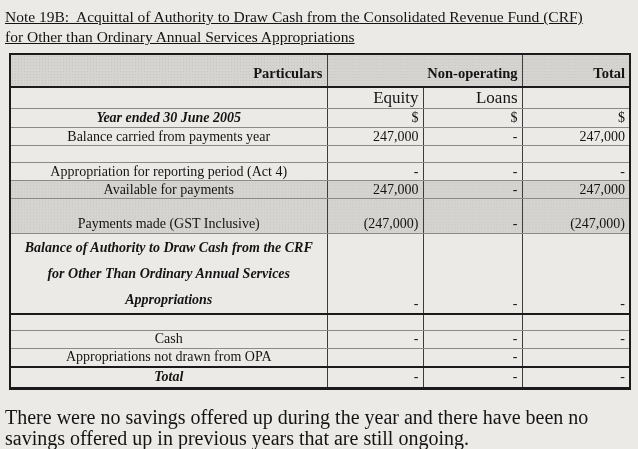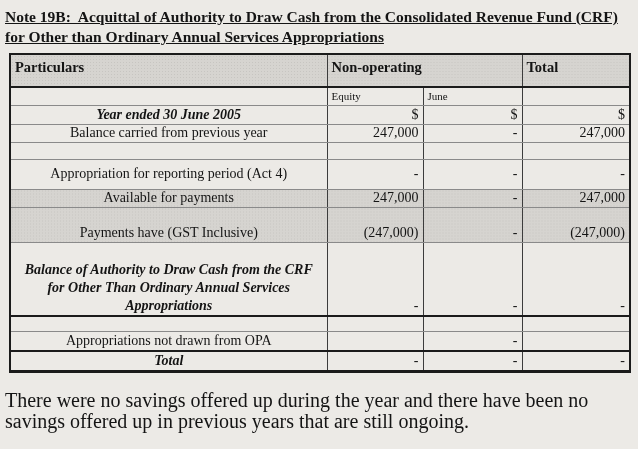--- a/index.html
+++ b/index.html
@@ -16,21 +16,20 @@
   }
   .page {
     position: relative;
     width: 638px;
     height: 449px;
   }
   .title {
     padding: 7px 6px 0 5px;
     font-size: 15.5px;
     line-height: 20px;
-    font-weight: bold;
   }
   .title-line {
     text-decoration: underline;
     white-space: pre-wrap;
   }
   table.note-table {
     border-collapse: collapse;
     table-layout: fixed;
     width: 620px;
     margin: 6px 0 0 9px;
@@ -49,33 +48,33 @@
     border-bottom: 1px solid #8a8a8a;
     padding: 0 4px;
     vertical-align: middle;
     overflow: hidden;
   }
   tr.r-head td {
     background: #d6d4d0;
     background-image: radial-gradient(#c7c5c1 0.5px, transparent 0.6px);
     background-size: 3px 3px;
     font-weight: bold;
-    text-align: left;
+    text-align: right;
     vertical-align: top;
-    padding-top: 4px;
+    padding-top: 10px;
     font-size: 14.5px;
     border-bottom: 2px solid #1b1b1b;
   }
   tr.r-head   { height: 33px; }
   tr.r-sub    { height: 18px; }
-  tr.r-sub td { text-align: left; font-size: 11px; }
+  tr.r-sub td { text-align: right; font-size: 17px; }
   tr.r0  { height: 19px; }
   tr.r1  { height: 18px; }
   tr.r2  { height: 17px; }
-  tr.r3  { height: 30px; }
+  tr.r3  { height: 18px; }
   tr.r4  { height: 18px; }
   tr.r5  { height: 35px; }
   tr.r5 td { vertical-align: bottom; padding-bottom: 1px; }
   tr.r6  { height: 57px; }
   tr.r6 td.lbl { vertical-align: top; }
   tr.r6 td.val { vertical-align: bottom; padding-bottom: 1px; }
   tr.r7  { height: 16px; }
   tr.r8  { height: 19px; }
   tr.r8 td { vertical-align: bottom; }
   tr.r9  { height: 18px; }
@@ -84,21 +83,21 @@
   tr.shade td {
     background: #d6d4d0;
     background-image: radial-gradient(#c7c5c1 0.5px, transparent 0.6px);
     background-size: 3px 3px;
   }
   tr.hb td { border-bottom: 2px solid #1b1b1b; }
   td.lbl { text-align: center; }
   td.val { text-align: right; }
   .bi { font-weight: bold; font-style: italic; }
   .it { font-style: italic; }
-  tr.r6 td.lbl { line-height: 18px; padding-top: 18px; }
+  tr.r6 td.lbl { line-height: 26px; padding-top: 1px; }
   .footer {
     margin: 17px 10px 0 5px;
     width: 618px;
     font-size: 20px;
     line-height: 21px;
   }
 </style>
 </head>
 <body>
 
@@ -118,32 +117,32 @@
     </colgroup>
     <tbody>
       <tr class="r-head">
         <td>Particulars</td>
         <td colspan="2">Non-operating</td>
         <td>Total</td>
       </tr>
       <tr class="r-sub">
         <td></td>
         <td>Equity</td>
-        <td>June</td>
+        <td>Loans</td>
         <td></td>
       </tr>
 
       <tr class="r0">
         <td class="lbl bi">Year ended 30 June 2005</td>
         <td class="val">$</td>
         <td class="val">$</td>
         <td class="val">$</td>
       </tr>
       <tr class="r1">
-        <td class="lbl">Balance carried from previous year</td>
+        <td class="lbl">Balance carried from payments year</td>
         <td class="val">247,000</td>
         <td class="val">-</td>
         <td class="val">247,000</td>
       </tr>
       <tr class="r2">
         <td class="lbl"></td>
         <td class="val"></td>
         <td class="val"></td>
         <td class="val"></td>
       </tr>
@@ -153,37 +152,43 @@
         <td class="val">-</td>
         <td class="val">-</td>
       </tr>
       <tr class="r4 shade">
         <td class="lbl">Available for payments</td>
         <td class="val">247,000</td>
         <td class="val">-</td>
         <td class="val">247,000</td>
       </tr>
       <tr class="r5 shade">
-        <td class="lbl">Payments have (GST Inclusive)</td>
+        <td class="lbl">Payments made (GST Inclusive)</td>
         <td class="val">(247,000)</td>
         <td class="val">-</td>
         <td class="val">(247,000)</td>
       </tr>
       <tr class="r6 hb">
         <td class="lbl bi">Balance of Authority to Draw Cash from the CRF for Other Than Ordinary Annual Services Appropriations</td>
         <td class="val">-</td>
         <td class="val">-</td>
         <td class="val">-</td>
       </tr>
       <tr class="r7">
         <td class="lbl"></td>
         <td class="val"></td>
         <td class="val"></td>
         <td class="val"></td>
       </tr>
+      <tr class="r9">
+        <td class="lbl">Cash</td>
+        <td class="val">-</td>
+        <td class="val">-</td>
+        <td class="val">-</td>
+      </tr>
       <tr class="r10 hb">
         <td class="lbl">Appropriations not drawn from OPA</td>
         <td class="val"></td>
         <td class="val">-</td>
         <td class="val"></td>
       </tr>
       <tr class="r11">
         <td class="lbl bi">Total</td>
         <td class="val">-</td>
         <td class="val">-</td>

